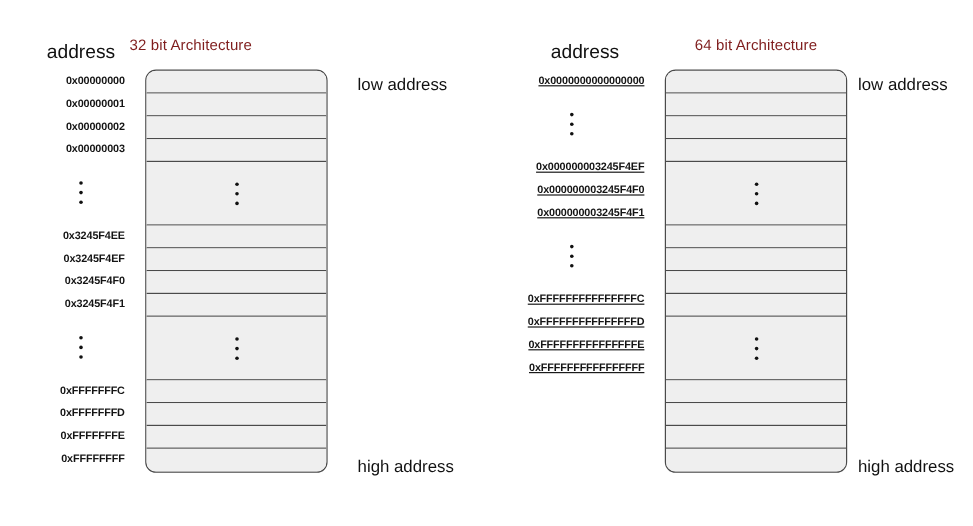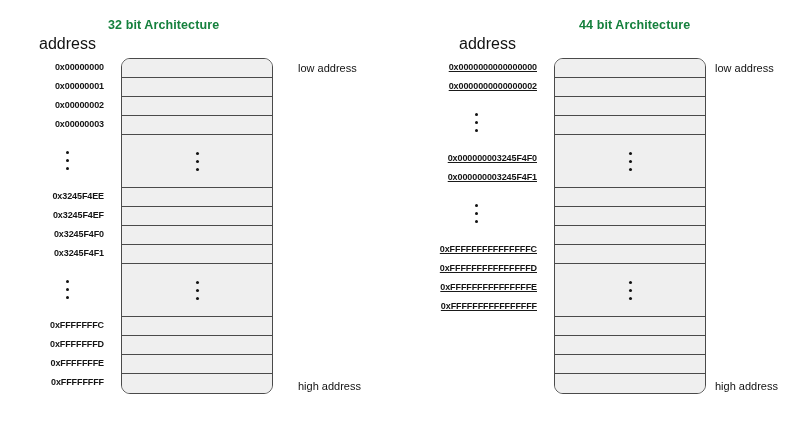--- a/index.html
+++ b/index.html
@@ -27,24 +27,24 @@
   
   .panel {
     position: absolute;
     top: 18px;
   }
   .panel.arch32 { left: 30px;  width: 340px; }
   .panel.arch64 { left: 415px; width: 380px; }
 
   .panel-title {
     position: absolute;
-    top: 0;
+    top: 13px;
     font-size: 12.5px;
-    font-weight: 700;
-    color: #15803d;
+    font-weight: 400;
+    color: #7f1d1d;
     white-space: nowrap;
     letter-spacing: 0.1px;
   }
   .arch32 .panel-title { left: 78px; }
   .arch64 .panel-title { left: 164px; }
 
   .address-heading {
     position: absolute;
     top: 17px;
     font-size: 16px;
@@ -127,21 +127,21 @@
     display: flex;
     align-items: center;
     justify-content: center;
   }
   .mem-row.last {
     border-bottom: none;
   }
 
   .side-label {
     position: absolute;
-    font-size: 11px;
+    font-size: 14px;
     font-weight: 400;
     color: #111111;
     white-space: nowrap;
   }
   .arch32 .side-label.low  { left: 268px; top: 44px; }
   .arch32 .side-label.high { left: 268px; top: 362px; }
   .arch64 .side-label.low  { left: 300px; top: 44px; }
   .arch64 .side-label.high { left: 300px; top: 362px; }
 </style>
 </head>
@@ -211,35 +211,35 @@
           <div class="mem-row"></div>
           <div class="mem-row last"></div>
         </div>
     </div>
 
     <div class="side-label low">low address</div>
     <div class="side-label high">high address</div>
   </div>
 
   <div class="panel arch64">
-    <div class="panel-title">44 bit Architecture</div>
+    <div class="panel-title">64 bit Architecture</div>
 
     <div class="address-heading">address</div>
 
     <div class="mem-wrap">
       <div class="addr-col">
           <div class="addr-cell">0x0000000000000000</div>
-          <div class="addr-cell">0x0000000000000002</div>
-          <div class="addr-cell gap">
-            <div class="vdots">
-              <span></span>
-              <span></span>
-              <span></span>
-            </div>
-          </div>
+          <div class="addr-cell gap">
+            <div class="vdots">
+              <span></span>
+              <span></span>
+              <span></span>
+            </div>
+          </div>
+          <div class="addr-cell">0x000000003245F4EF</div>
           <div class="addr-cell">0x000000003245F4F0</div>
           <div class="addr-cell">0x000000003245F4F1</div>
           <div class="addr-cell gap">
             <div class="vdots">
               <span></span>
               <span></span>
               <span></span>
             </div>
           </div>
           <div class="addr-cell">0xFFFFFFFFFFFFFFFC</div>

